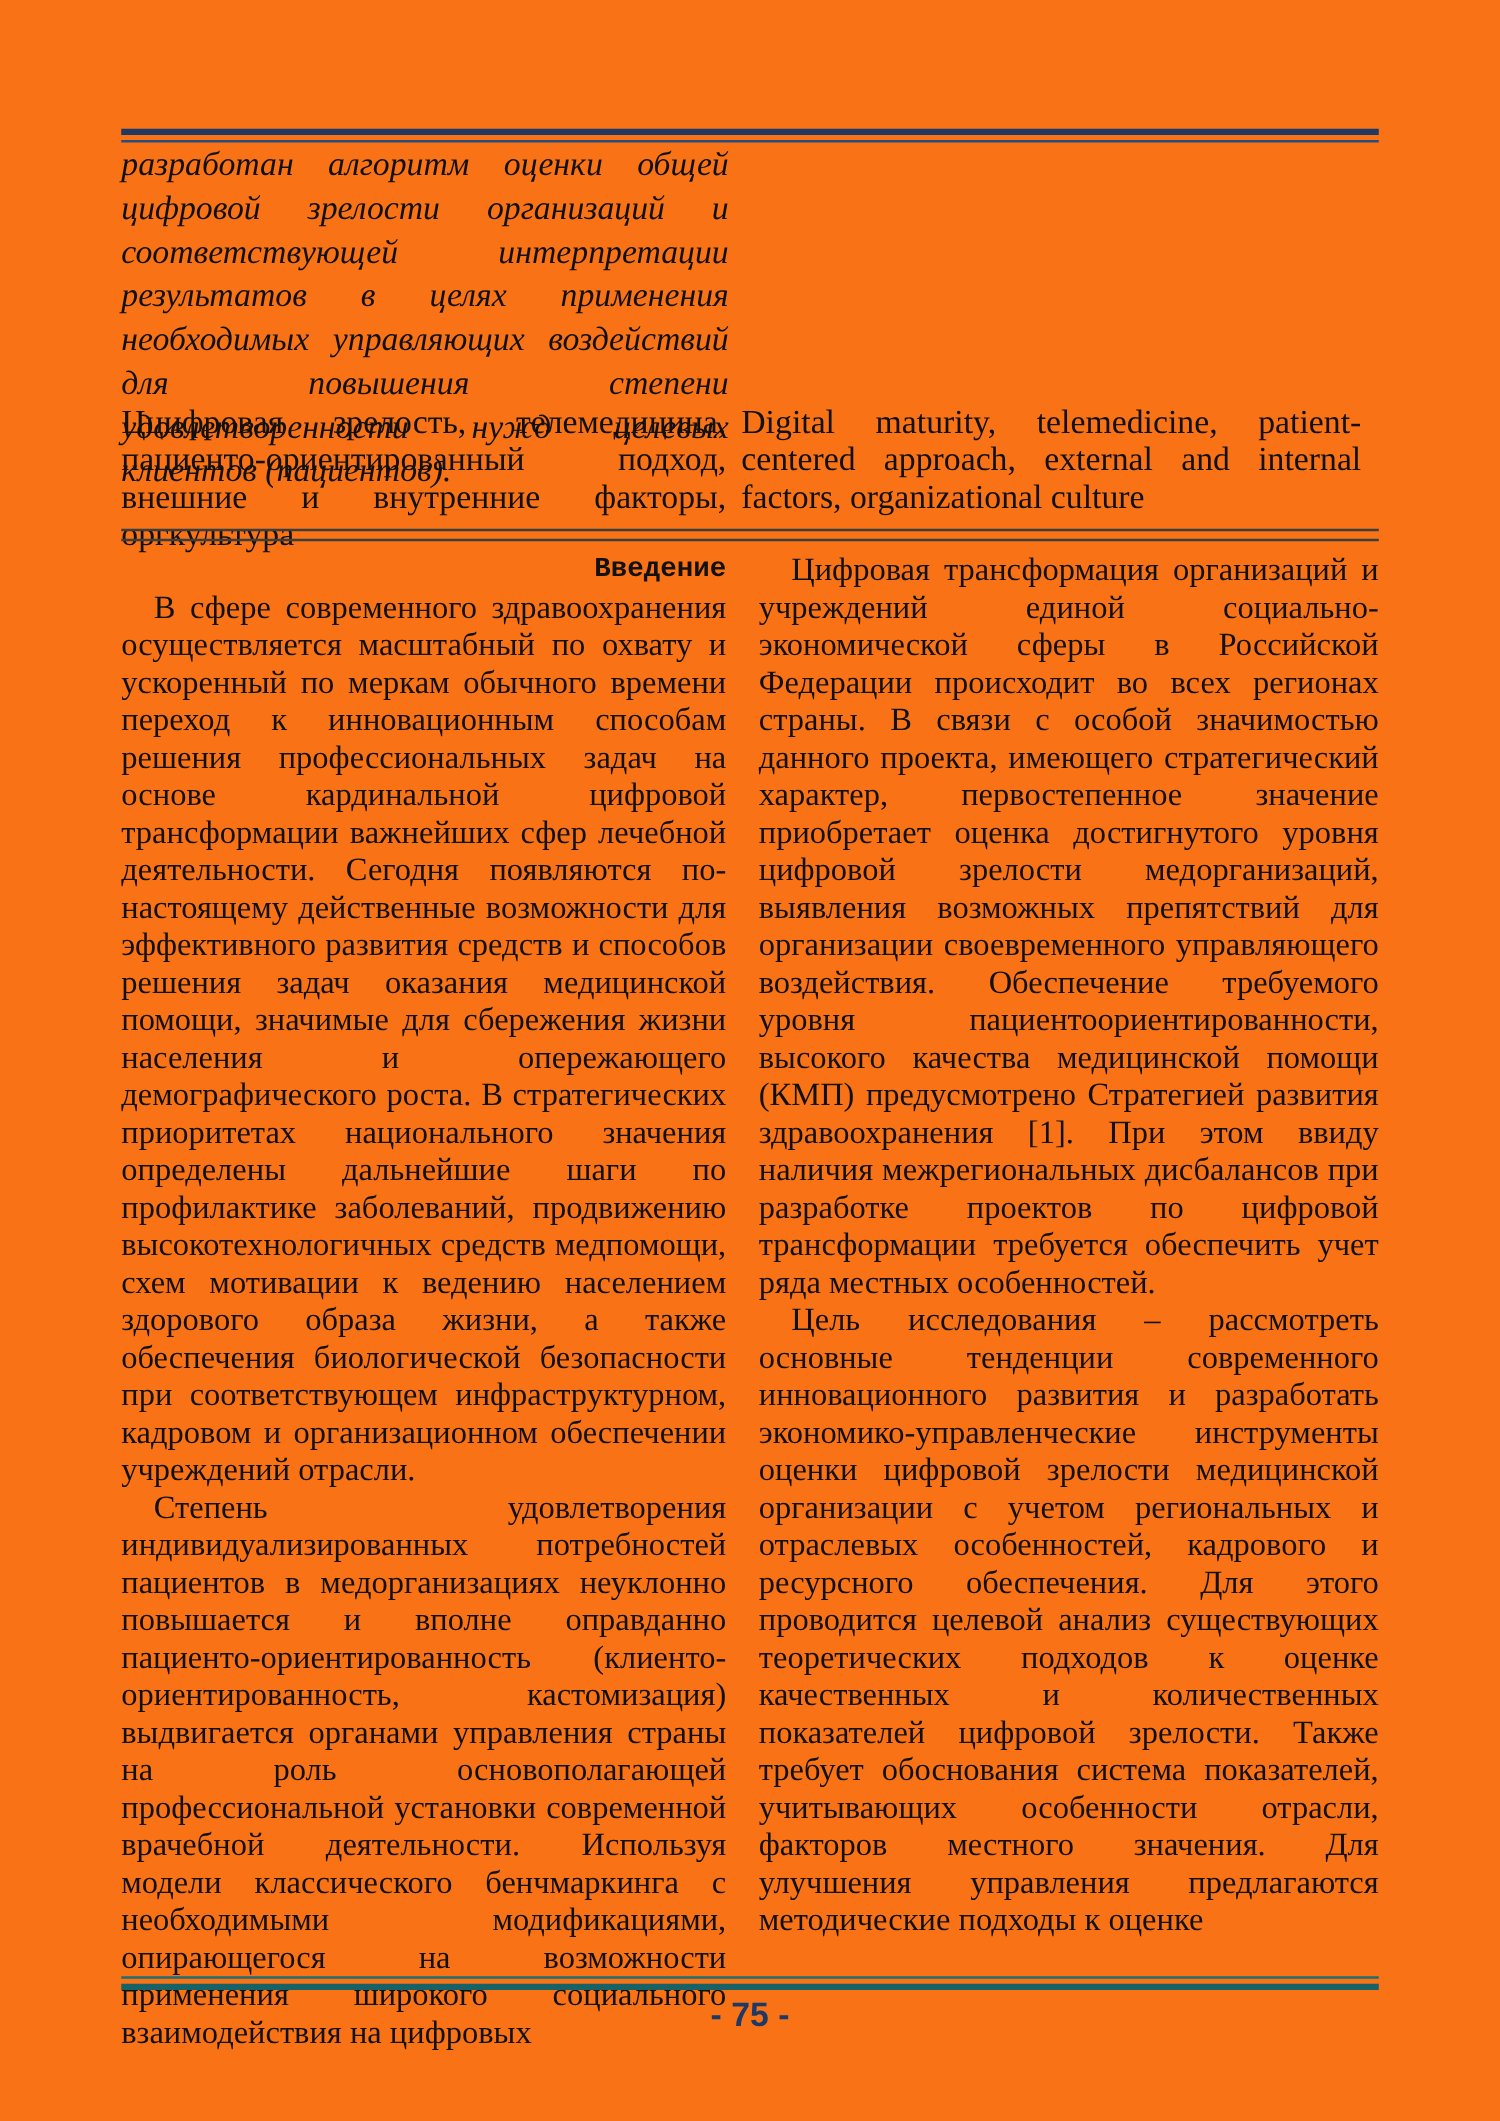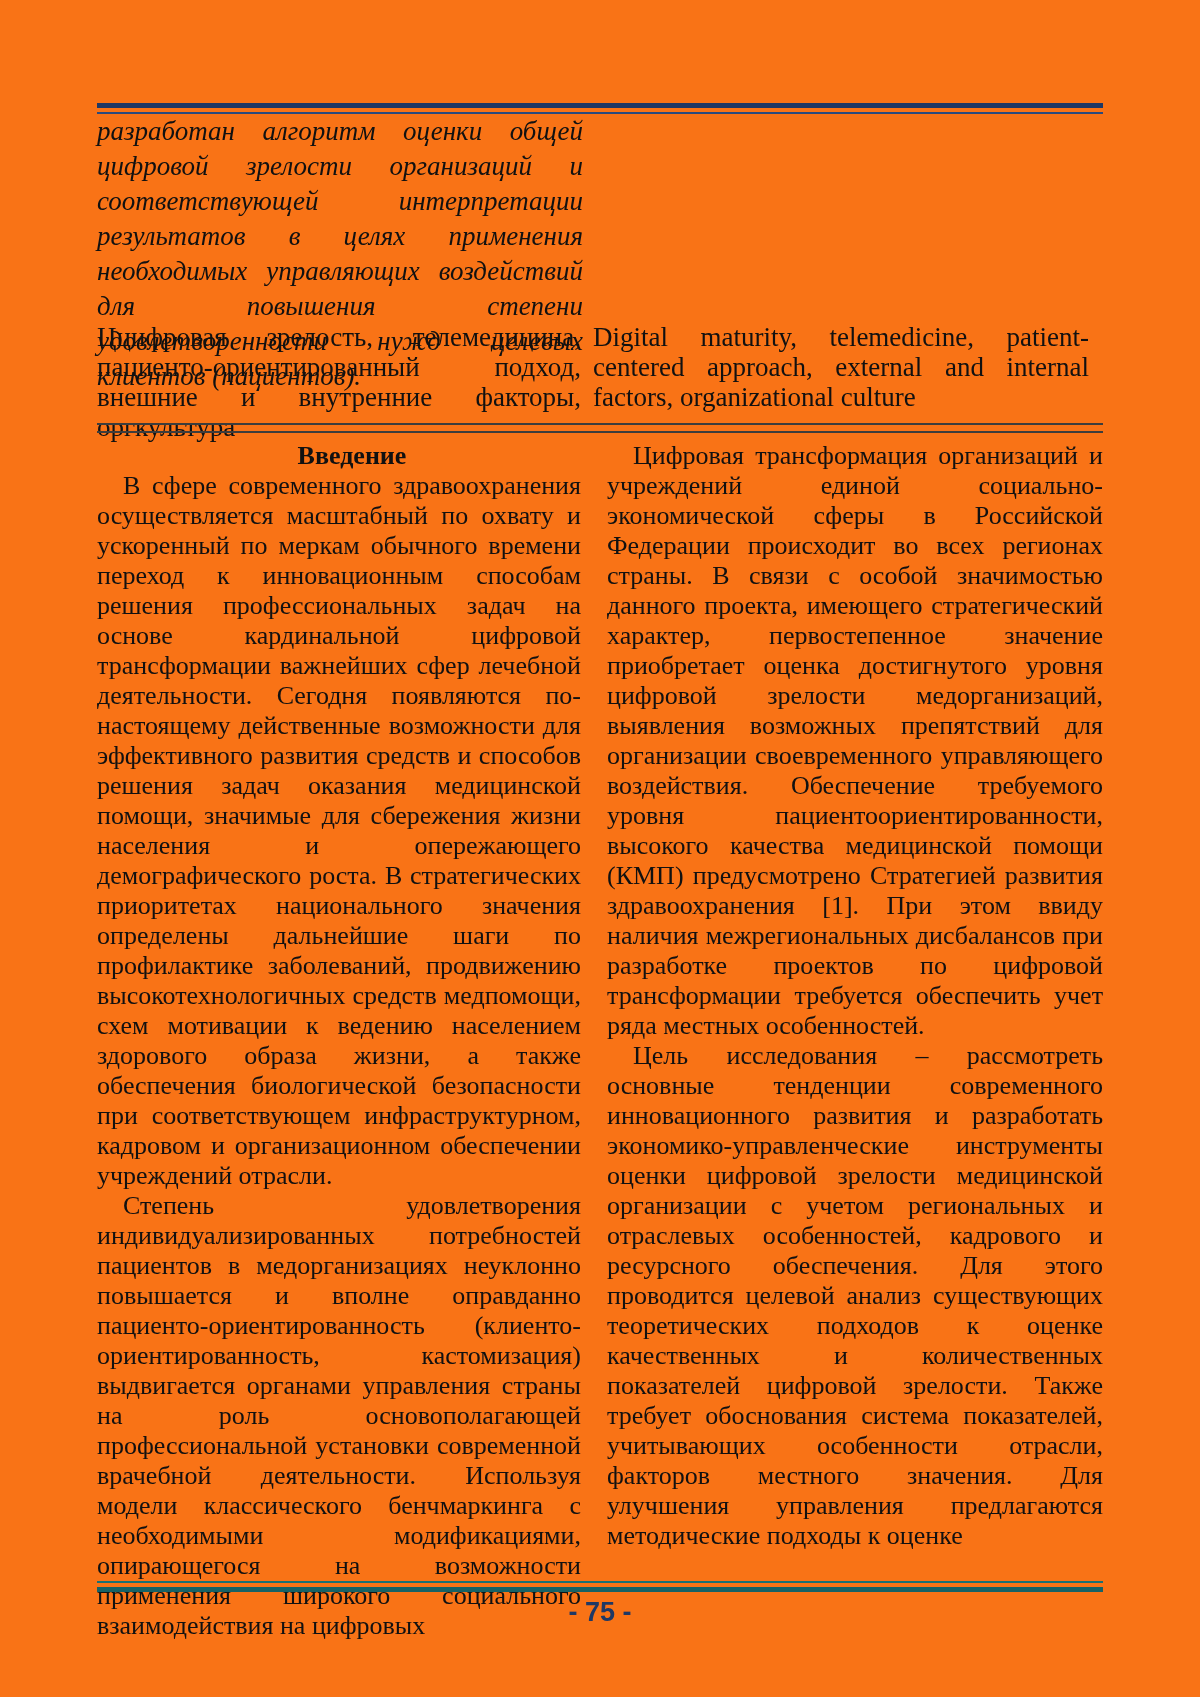--- a/index.html
+++ b/index.html
@@ -68,25 +68,26 @@
     width: 1006px;
     display: flex;
     gap: 26px;
     font-size: 26px;
     line-height: 30px;
     text-align: justify;
   }
   .col-left  { width: 484px; }
   .col-right { width: 496px; }
   .heading {
-    font-size: 26px;
+    font-size: 22px;
     font-weight: bold;
     margin: 0;
     text-indent: 26px;
-    text-align: center;
+    text-align: right;
+    font-family: Liberation Mono, monospace;
   }
   .para {
     margin: 0;
     text-indent: 26px;
     hyphens: none;
   }
   .para.no-indent { text-indent: 0; }
 
   .page-number {
     position: absolute;

